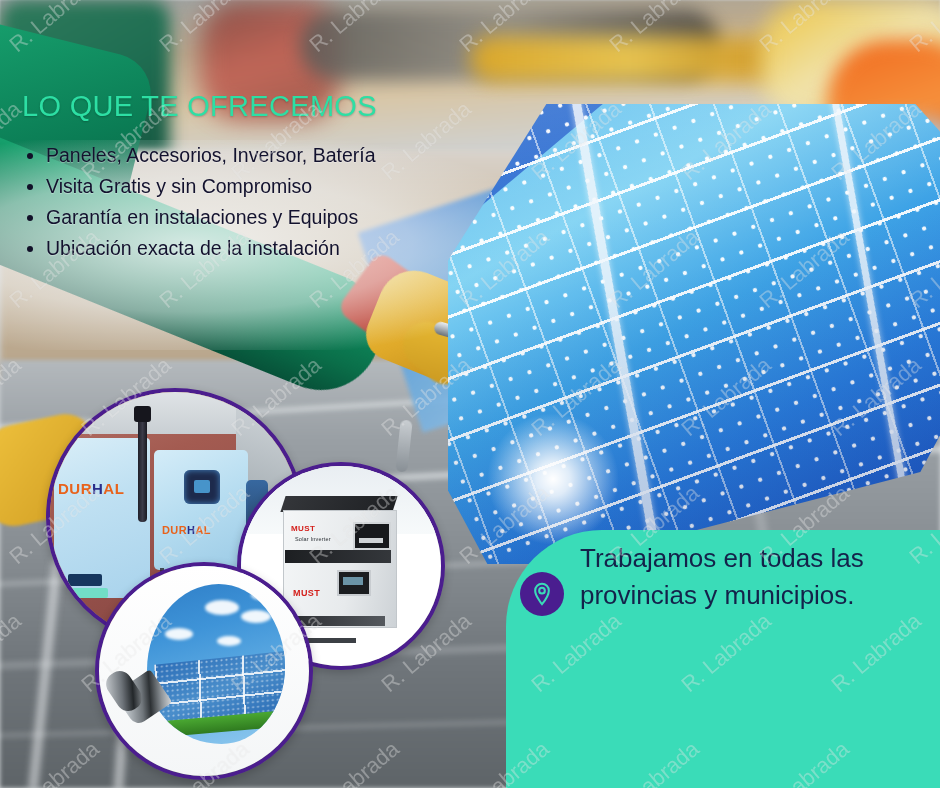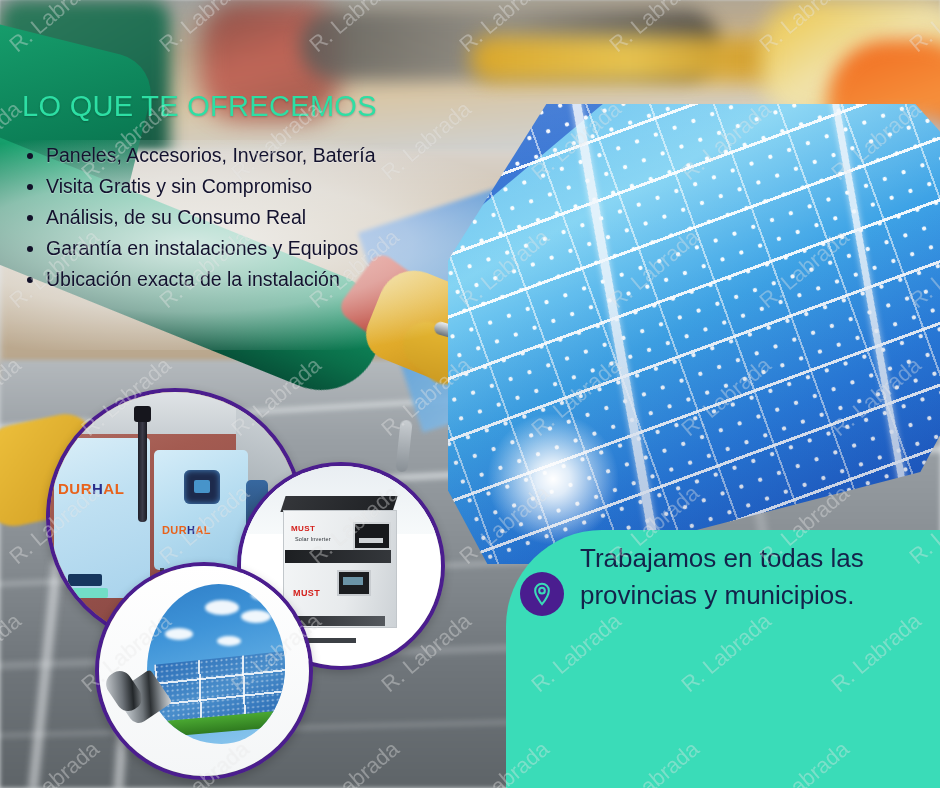--- a/index.html
+++ b/index.html
@@ -507,21 +507,20 @@
     <div class="hero-shade"></div>
     <div class="hero-flare"></div>
   </div>
 
 
   <div class="title-sub">LO QUE TE OFRECEMOS</div>
 
   <ul class="bullets">
     <li>Paneles, Accesorios, Inversor, Batería</li>
     <li>Visita Gratis y sin Compromiso</li>
-    <li>Análisis, de su Consumo Real</li>
     <li>Garantía en instalaciones y Equipos</li>
     <li>Ubicación exacta de la instalación</li>
   </ul>
 
   <div class="circ circ-durhal">
     <div class="durhal-wall"></div>
     <div class="durhal-wall-top"></div>
     <div class="durhal-wall-right"></div>
     <div class="durhal-batt"></div>
     <div class="durhal-batt-led"></div>

